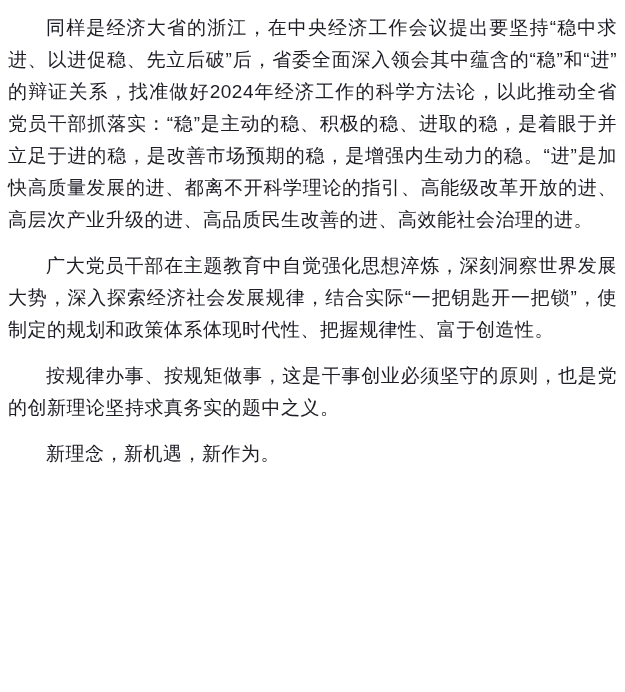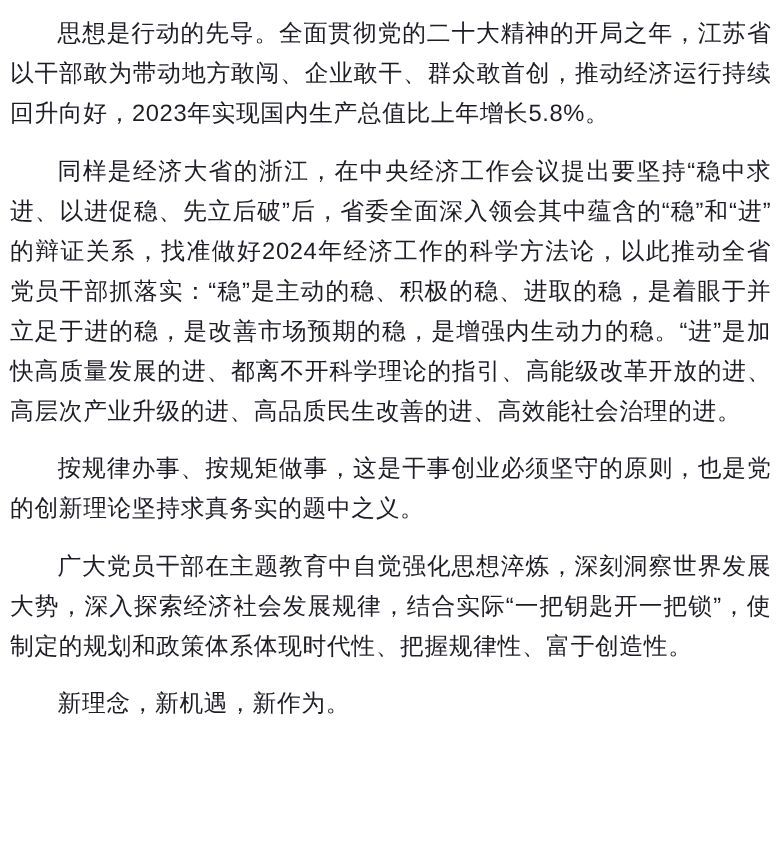--- a/index.html
+++ b/index.html
@@ -28,18 +28,17 @@
     text-indent: 2em;
     text-align: justify;
     text-justify: inter-ideograph;
     word-break: break-all;
   }
 </style>
 </head>
 <body>
 
 <div class="article">
-  <p>思想是行动的先导。全面贯彻党的二十大精神的开局之年，江苏省以干部敢为带动地方敢闯、企业敢干、群众敢首创，推动经济运行持续回升向好，2023年实现国内生产总值比上年增长5.8%。</p>
   <p>同样是经济大省的浙江，在中央经济工作会议提出要坚持“稳中求进、以进促稳、先立后破”后，省委全面深入领会其中蕴含的“稳”和“进”的辩证关系，找准做好2024年经济工作的科学方法论，以此推动全省党员干部抓落实：“稳”是主动的稳、积极的稳、进取的稳，是着眼于并立足于进的稳，是改善市场预期的稳，是增强内生动力的稳。“进”是加快高质量发展的进、都离不开科学理论的指引、高能级改革开放的进、高层次产业升级的进、高品质民生改善的进、高效能社会治理的进。</p>
+  <p>广大党员干部在主题教育中自觉强化思想淬炼，深刻洞察世界发展大势，深入探索经济社会发展规律，结合实际“一把钥匙开一把锁”，使制定的规划和政策体系体现时代性、把握规律性、富于创造性。</p>
   <p>按规律办事、按规矩做事，这是干事创业必须坚守的原则，也是党的创新理论坚持求真务实的题中之义。</p>
-  <p>广大党员干部在主题教育中自觉强化思想淬炼，深刻洞察世界发展大势，深入探索经济社会发展规律，结合实际“一把钥匙开一把锁”，使制定的规划和政策体系体现时代性、把握规律性、富于创造性。</p>
   <p>新理念，新机遇，新作为。</p>
 </div>
 
 </body></html>

